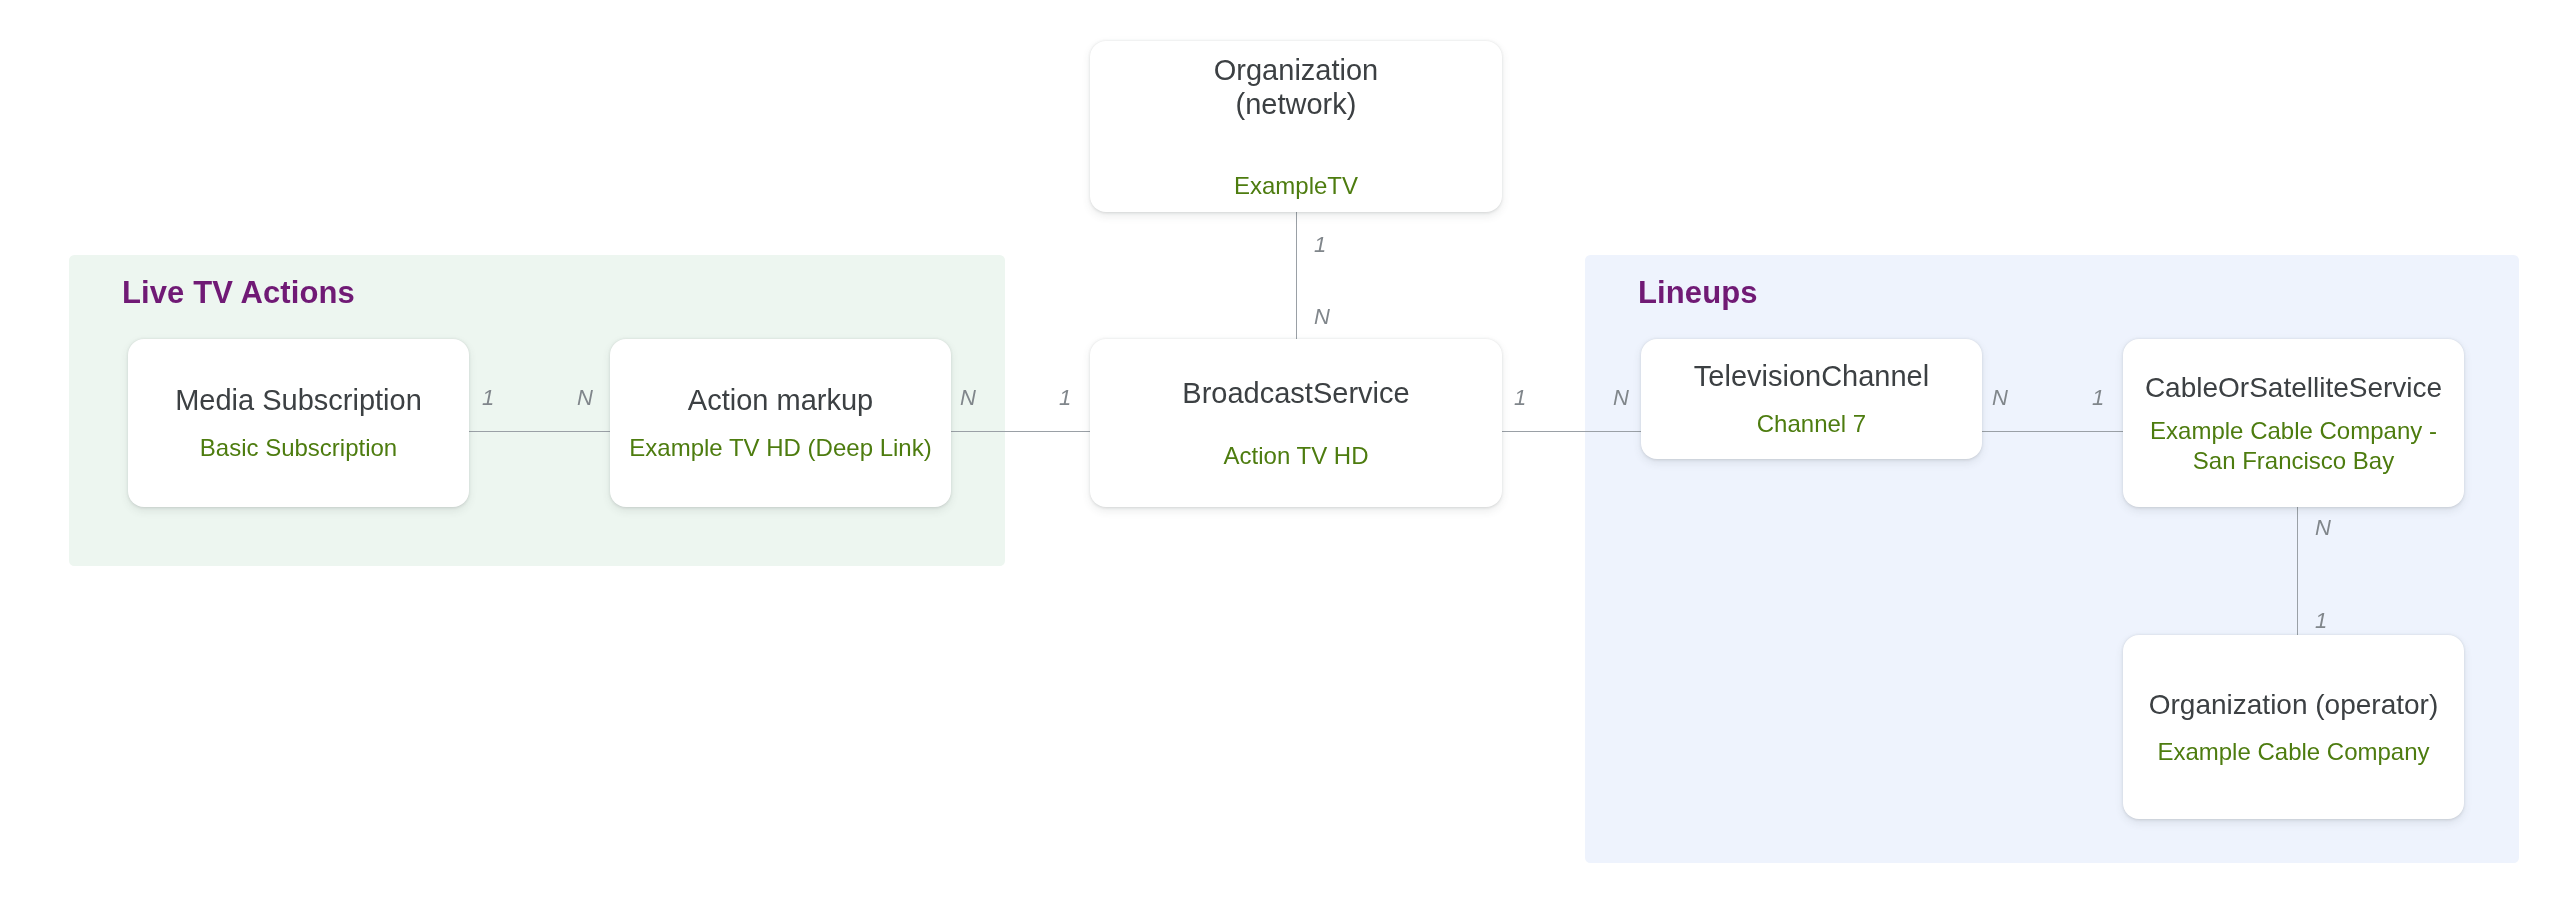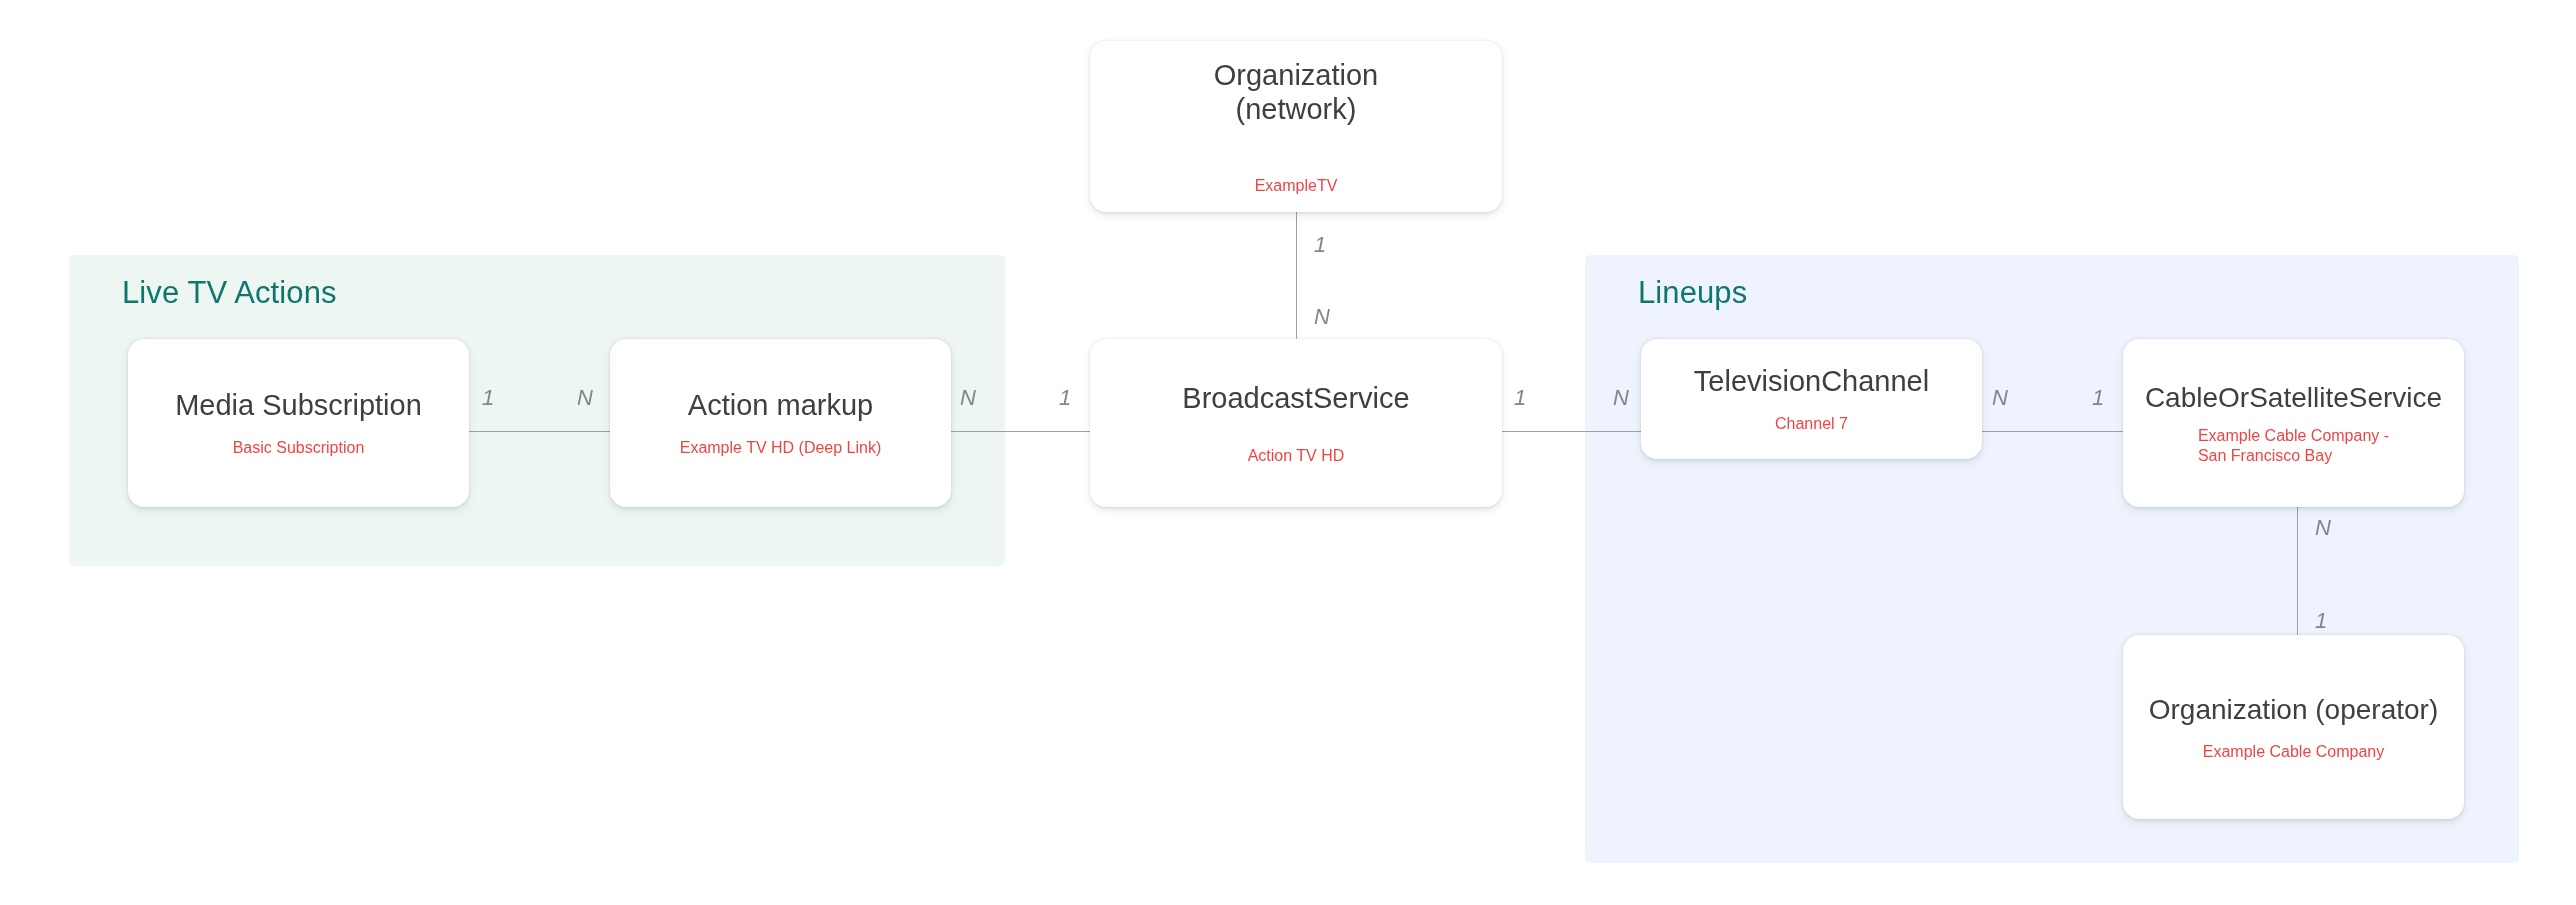--- a/index.html
+++ b/index.html
@@ -21,22 +21,22 @@
   }
 
   
   .group {
     position: absolute;
     border-radius: 5.3px;
   }
   .group-title {
     position: absolute;
     font-size: 31px;
-    color: #0f766e;
-    font-weight: 400;
+    color: #701a75;
+    font-weight: 700;
     letter-spacing: 0.1px;
     white-space: nowrap;
   }
 
   
   .node {
     position: absolute;
     background: #ffffff;
     border-radius: 16px;
     box-shadow: 0 0.9px 2.7px rgba(60,64,67,0.14), 0 3.5px 8.8px rgba(60,64,67,0.10);
@@ -48,23 +48,23 @@
     padding: 8.8px 14px;
   }
   .node-title {
     font-size: 29px;
     color: #3c4043;
     text-align: center;
     line-height: 1.18;
     white-space: nowrap;
   }
   .node-sub {
-    font-size: 16px;
-    color: #ef4444;
-    text-align: left;
+    font-size: 24px;
+    color: #4d7c0f;
+    text-align: center;
     line-height: 1.22;
     margin-top: 16px;
   }
 
   
   .edge-h {
     position: absolute;
     height: 0;
     border-top: 1.8px solid #9aa0a6;
   }

